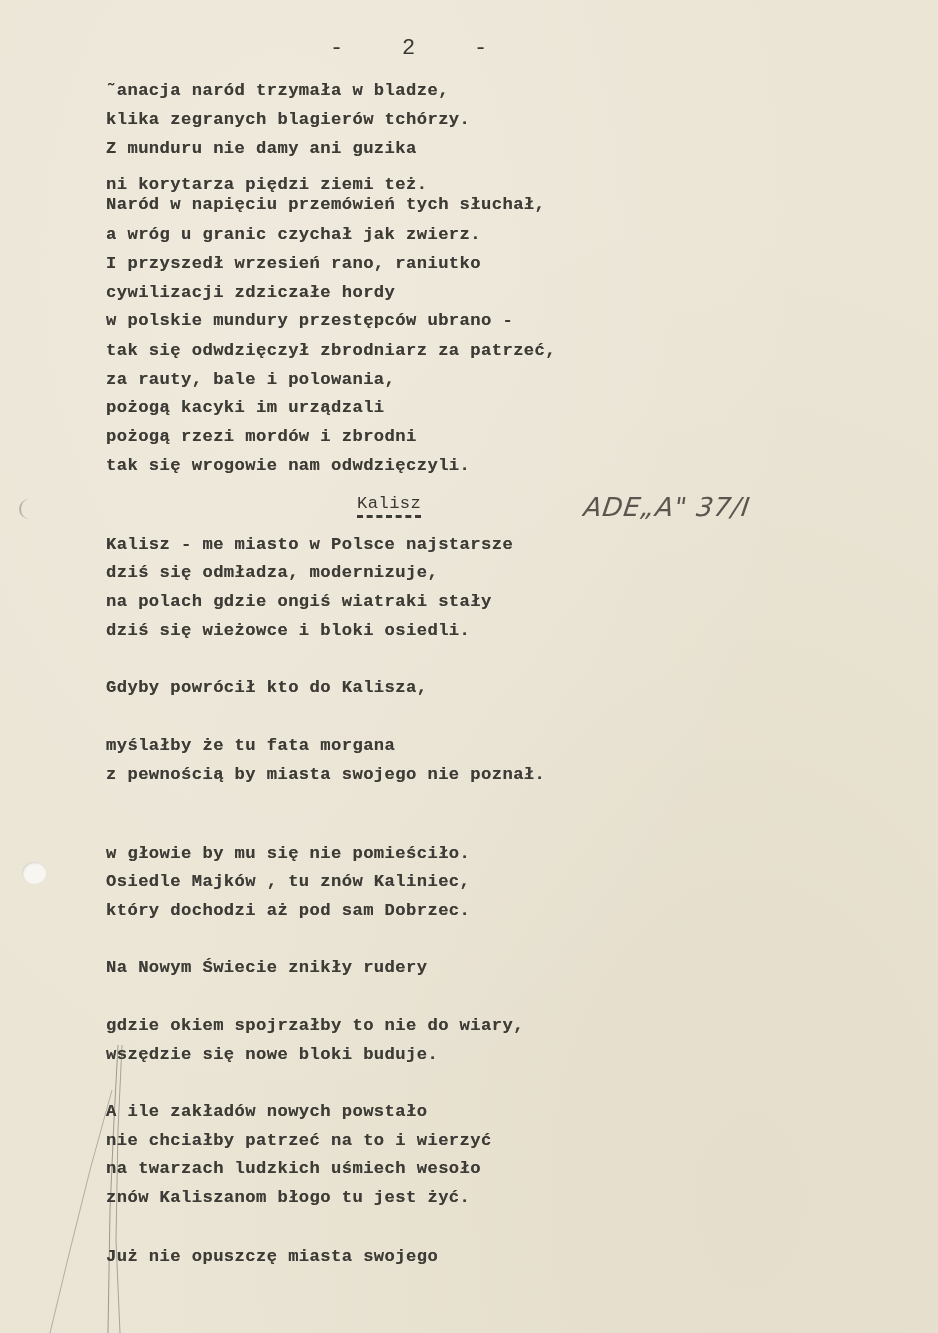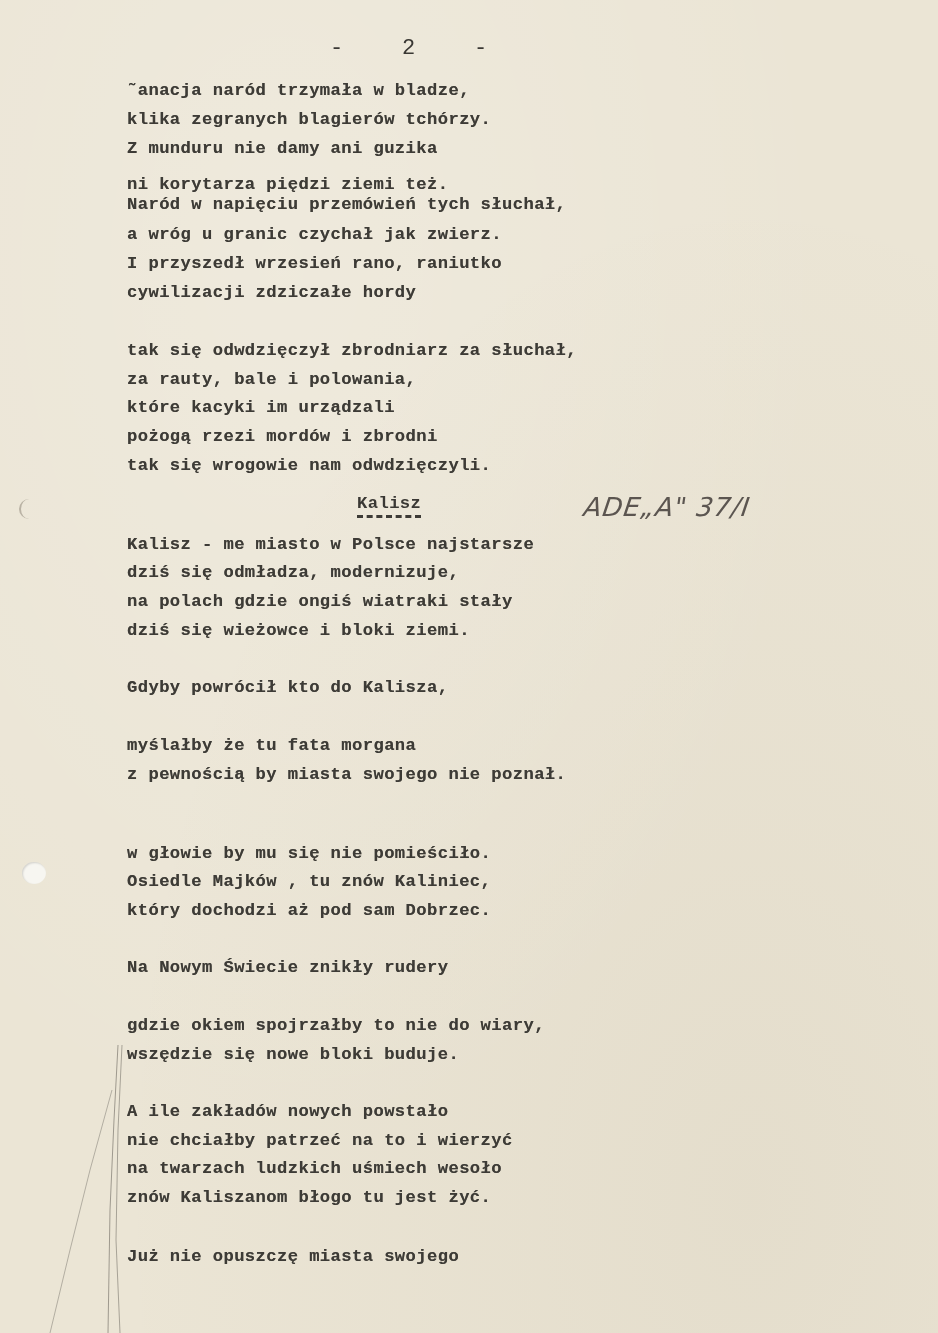--- a/index.html
+++ b/index.html
@@ -22,25 +22,24 @@
     text-align: left;
     font-size: 22px;
   }
   .page-number span { position: absolute; }
   .line {
     position: absolute; left: 106px;
     font-size: 17.2px; letter-spacing: 0.4px;
     white-space: pre; line-height: 20px;
     font-weight: bold; color: #3d3b36;
     text-shadow: 0 0 0.6px rgba(60,58,54,0.6);
-    margin-left: 21px;
   }
   .title {
     position: absolute; left: 357px; top: 494px;
-    font-size: 17.2px; font-weight: bold; letter-spacing: 0.4px;
+    font-size: 17.2px; font-weight: normal; letter-spacing: 0.4px;
     border-bottom: 3px dashed #3d3b36; padding-bottom: 1px; line-height: 20px;
   }
   .handwritten {
     position: absolute; left: 584px; top: 492px;
     font-family: "DejaVu Sans", sans-serif; font-style: italic;
     font-size: 26px; color: #5b5550; letter-spacing: 1px;
     transform: skewX(-8deg);
   }
   .hole {
     position: absolute; left: 22px; top: 862px; width: 24px; height: 22px;
@@ -74,33 +73,34 @@
   </div>
 
   <div class="line" style="top:81px">˜anacja naród trzymała w bladze,</div>
   <div class="line" style="top:110px">klika zegranych blagierów tchórzy.</div>
   <div class="line" style="top:139px">Z munduru nie damy ani guzika</div>
   <div class="line" style="top:175px">ni korytarza piędzi ziemi też.</div>
   <div class="line" style="top:195px">Naród w napięciu przemówień tych słuchał,</div>
   <div class="line" style="top:225px">a wróg u granic czychał jak zwierz.</div>
   <div class="line" style="top:283px">cywilizacji zdziczałe hordy</div>
   <div class="line" style="top:254px">I przyszedł wrzesień rano, raniutko</div>
-  <div class="line" style="top:341px">tak się odwdzięczył zbrodniarz za słuchał,</div>
+  <div class="line" style="top:311px">w polskie mundury przestępców ubrano -</div>
+  <div class="line" style="top:341px">tak się odwdzięczył zbrodniarz za patrzeć,</div>
   <div class="line" style="top:370px">za rauty, bale i polowania,</div>
-  <div class="line" style="top:398px">które kacyki im urządzali</div>
+  <div class="line" style="top:398px">pożogą kacyki im urządzali</div>
   <div class="line" style="top:427px">pożogą rzezi mordów i zbrodni</div>
   <div class="line" style="top:456px">tak się wrogowie nam odwdzięczyli.</div>
 
   <div class="title">Kalisz</div>
   <div class="handwritten">ADE„A" 37/I</div>
 
   <div class="line" style="top:535px">Kalisz - me miasto w Polsce najstarsze</div>
   <div class="line" style="top:563px">dziś się odmładza, modernizuje,</div>
   <div class="line" style="top:592px">na polach gdzie ongiś wiatraki stały</div>
-  <div class="line" style="top:621px">dziś się wieżowce i bloki ziemi.</div>
+  <div class="line" style="top:621px">dziś się wieżowce i bloki osiedli.</div>
 
   <div class="line" style="top:678px">Gdyby powrócił kto do Kalisza,</div>
   <div class="line" style="top:736px">myślałby że tu fata morgana</div>
   <div class="line" style="top:765px">z pewnością by miasta swojego nie poznał.</div>
 
   <div class="line" style="top:844px">w głowie by mu się nie pomieściło.</div>
   <div class="line" style="top:872px">Osiedle Majków , tu znów Kaliniec,</div>
   <div class="line" style="top:901px">który dochodzi aż pod sam Dobrzec.</div>
 
   <div class="line" style="top:958px">Na Nowym Świecie znikły rudery</div>

